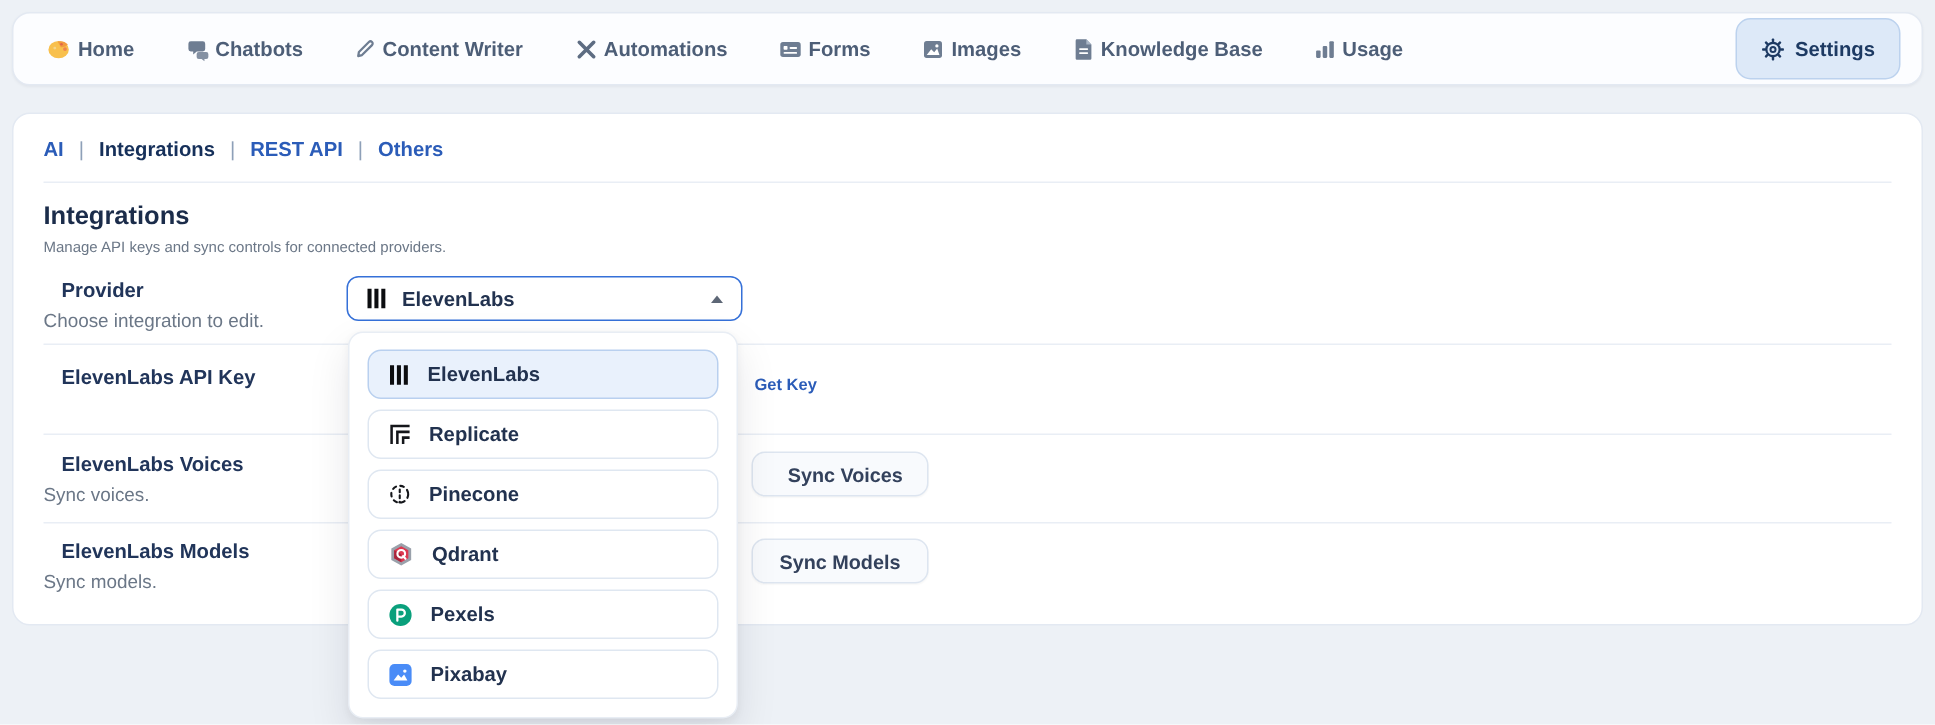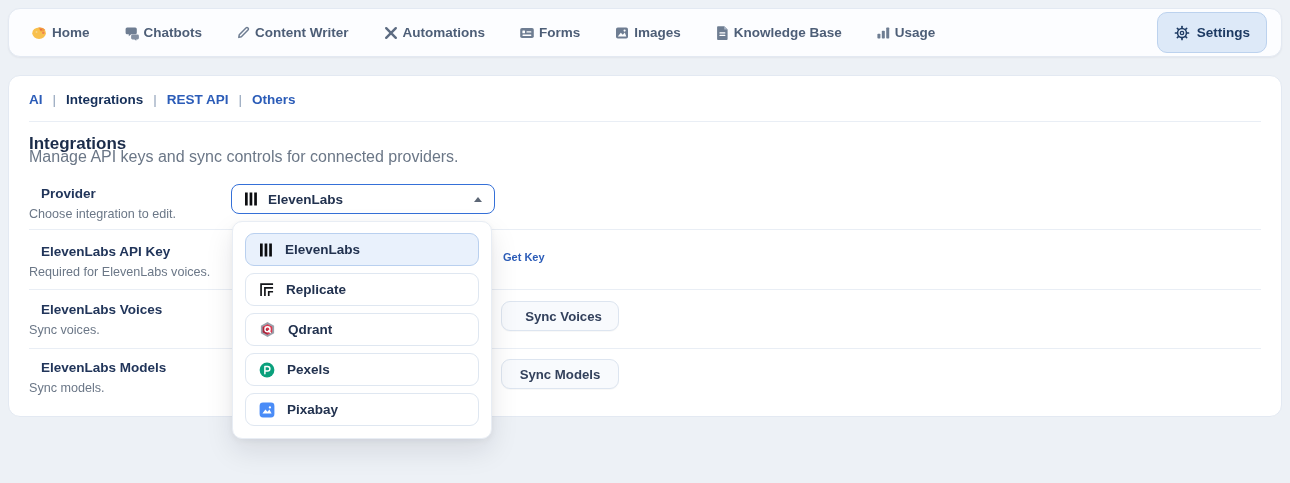--- a/index.html
+++ b/index.html
@@ -39,21 +39,21 @@
   .subnav {
     position:absolute; left:20px; top:16px;
     font-size:13.5px; display:flex; gap:10px; align-items:center;
   }
   .subnav-link { color:#2b5cb8; font-weight:700; cursor:pointer; }
   .subnav-link.active { color:#16305a; }
   .subnav-sep { color:#8ea0b8; font-weight:400; }
   .divider { position:absolute; left:20px; right:20px; height:1px; background:#e9eef5; }
   .d0 { top:45px; } .d1 { top:153px; } .d2 { top:213px; } .d3 { top:272px; }
   .section-title { position:absolute; left:20px; top:58px; font-size:17px; font-weight:700; color:#1b2c4a; }
-  .section-sub   { position:absolute; left:20px; top:72px; font-size:16px; color:#66718  3; color:#6b7787; }
+  .section-sub   { position:absolute; left:20px; top:84px; font-size:10px; color:#66718  3; color:#6b7787; }
   .row-label { position:absolute; left:20px; font-size:13.5px; font-weight:700; color:#21355a;padding-left:12px; }
   .row-desc  { position:absolute; left:20px; font-size:12.6px; color:#6b7787; }
   
   .provider-select {
     position:absolute; left:222px; top:108px; width:264px; height:30px;
     background:#fff; border:1.6px solid #3570d8; border-radius:8px;
     display:flex; align-items:center; gap:10px; padding:0 12px; cursor:pointer;
   }
   .provider-select .val { font-size:13.5px; font-weight:600; color:#22324f; }
   .caret-up {
@@ -235,21 +235,20 @@
         <rect x="10.2" y="0.5" width="2.7" height="13"></rect>
       </svg>
     </span>
     <span class="val">ElevenLabs</span>
     <span class="caret-up"></span>
   </div>
 
   <div class="divider d1"></div>
 
   <div class="row-label lbl-key">ElevenLabs API Key</div>
-  <div class="row-desc desc-key">Required for ElevenLabs voices.</div>
   <span class="link-action act-key">Get Key</span>
 
   <div class="divider d2"></div>
 
   <div class="row-label lbl-voices">ElevenLabs Voices</div>
   <div class="row-desc desc-voices">Sync voices.</div>
   <button class="action-btn btn-voices">Sync Voices</button>
 
   <div class="divider d3"></div>
 
@@ -276,20 +275,30 @@
     <span class="nicon">
       <svg width="15" height="15" viewBox="0 0 16 16" fill="none" stroke="#14161a" stroke-width="1.8">
         <path d="M2.2 15 V2.2 H15"></path>
         <path d="M6.3 15 V6.3 H15"></path>
         <path d="M10.4 15 V10.4 H15"></path>
       </svg>
     </span>
     <span>Replicate</span>
   </div>
 
+  <div class="dd-item">
+    <span class="nicon">
+      <svg width="15" height="15" viewBox="0 0 16 16" fill="none" stroke="#14161a" stroke-width="1.5" stroke-linecap="round">
+        <circle cx="8" cy="8" r="6" stroke-dasharray="2.6 3.1"></circle>
+        <path d="M8 4.6 V11.4" stroke-dasharray="2 2.2"></path>
+        <circle cx="8" cy="13.6" r="0.9" fill="#14161a" stroke="none"></circle>
+      </svg>
+    </span>
+    <span>Pinecone</span>
+  </div>
 
   <div class="dd-item">
     <span class="nicon">
       <svg width="17" height="17" viewBox="0 0 18 18">
         <path d="M9 1 L16 5 V13 L9 17 L2 13 V5 Z" fill="#9aa1ab"></path>
         <path d="M9 3.4 L14 6.2 V11.8 L9 14.6 L4 11.8 V6.2 Z" fill="#dc3950"></path>
         <path d="M9 14.6 L4 11.8 V6.2 L9 9 Z" fill="#a8253c"></path>
         <circle cx="9" cy="8.7" r="2.7" fill="none" stroke="#fff" stroke-width="1.5"></circle>
         <path d="M10.3 10.3 L12 12.2" stroke="#fff" stroke-width="1.5" stroke-linecap="round"></path>
       </svg>

